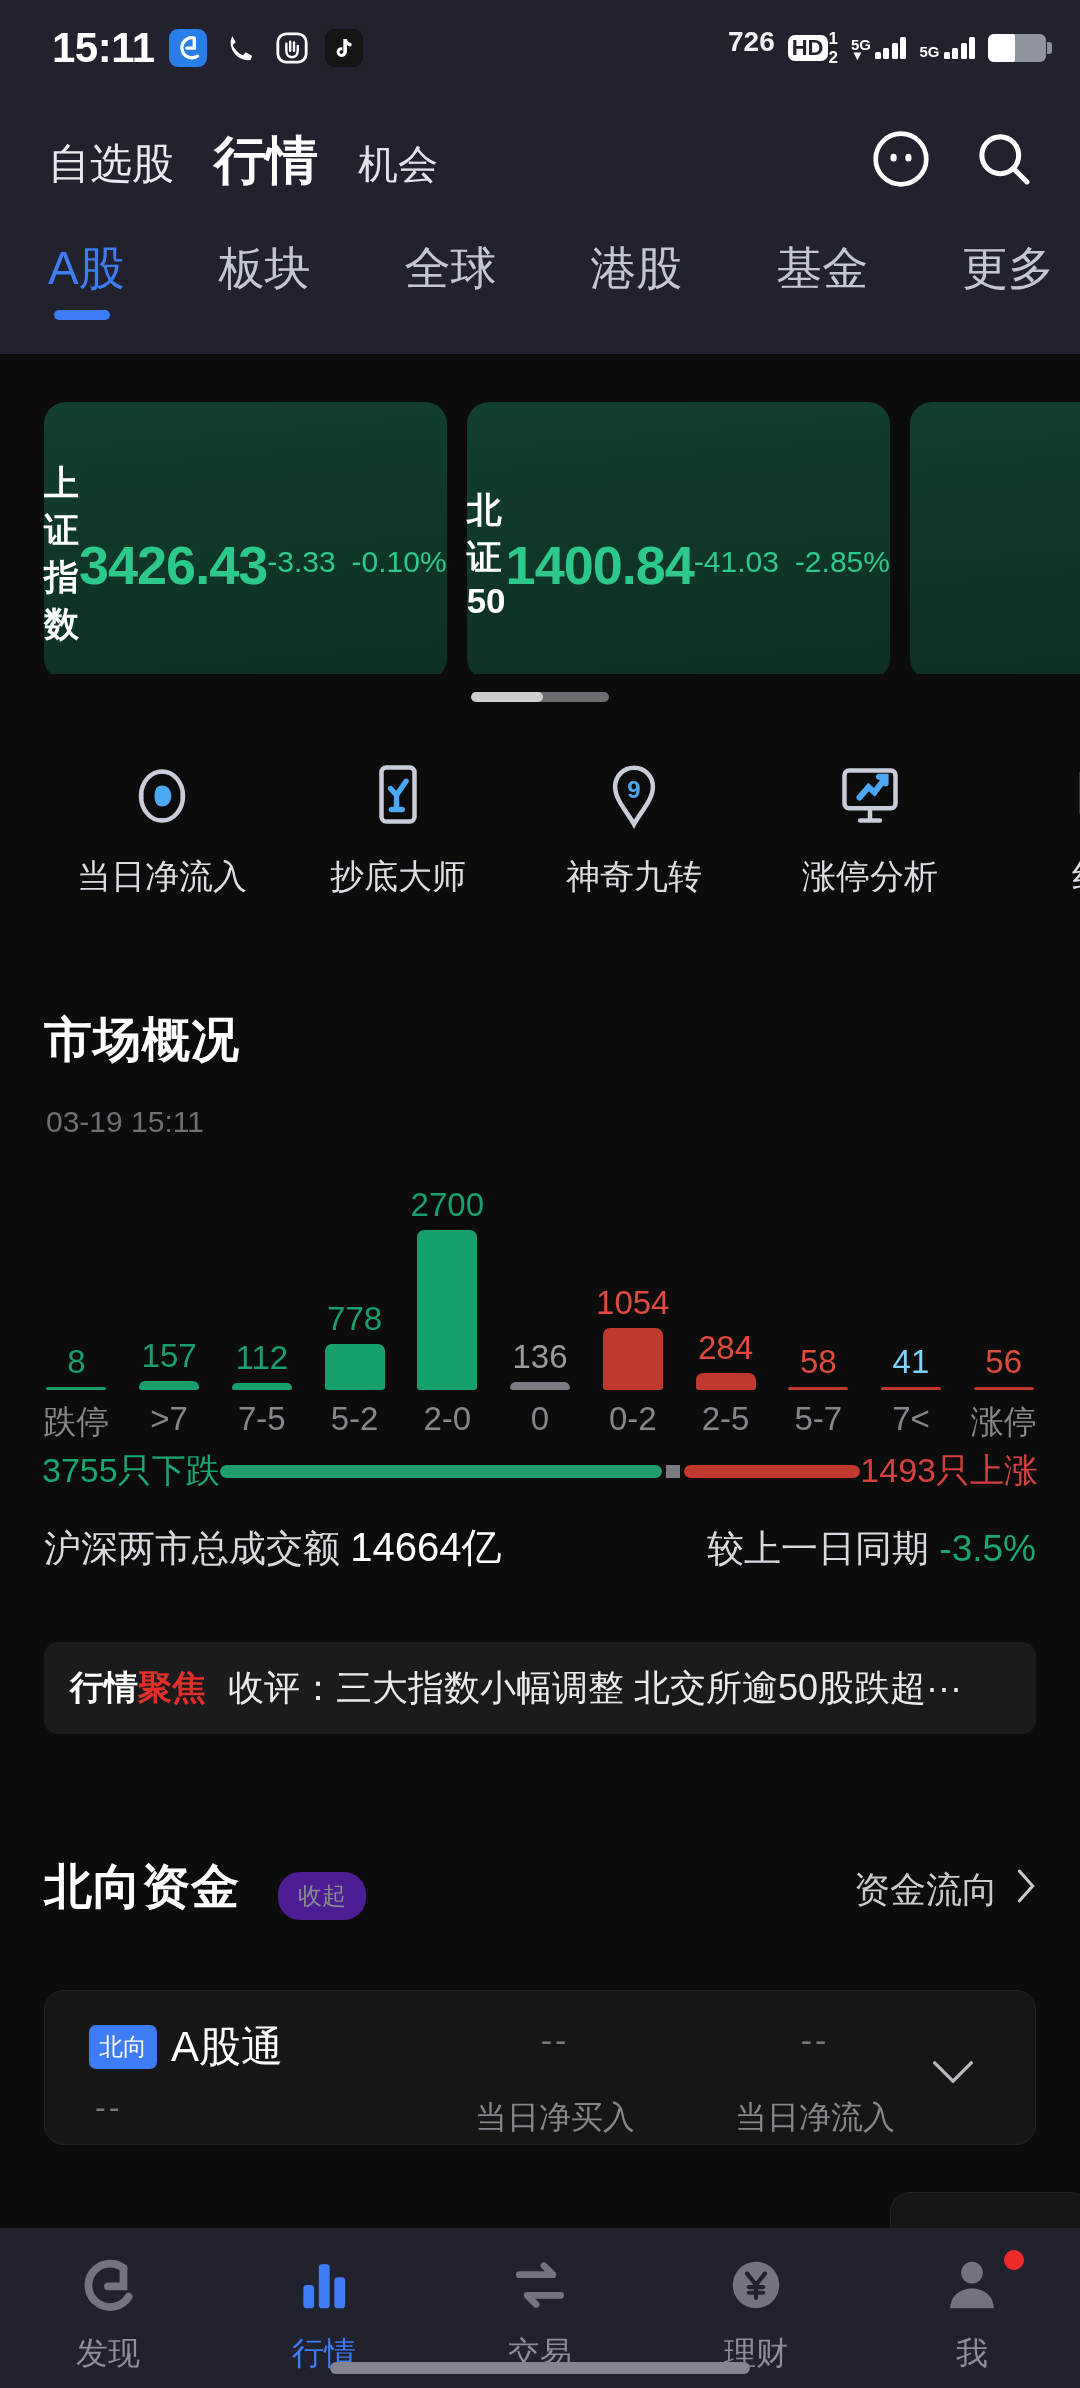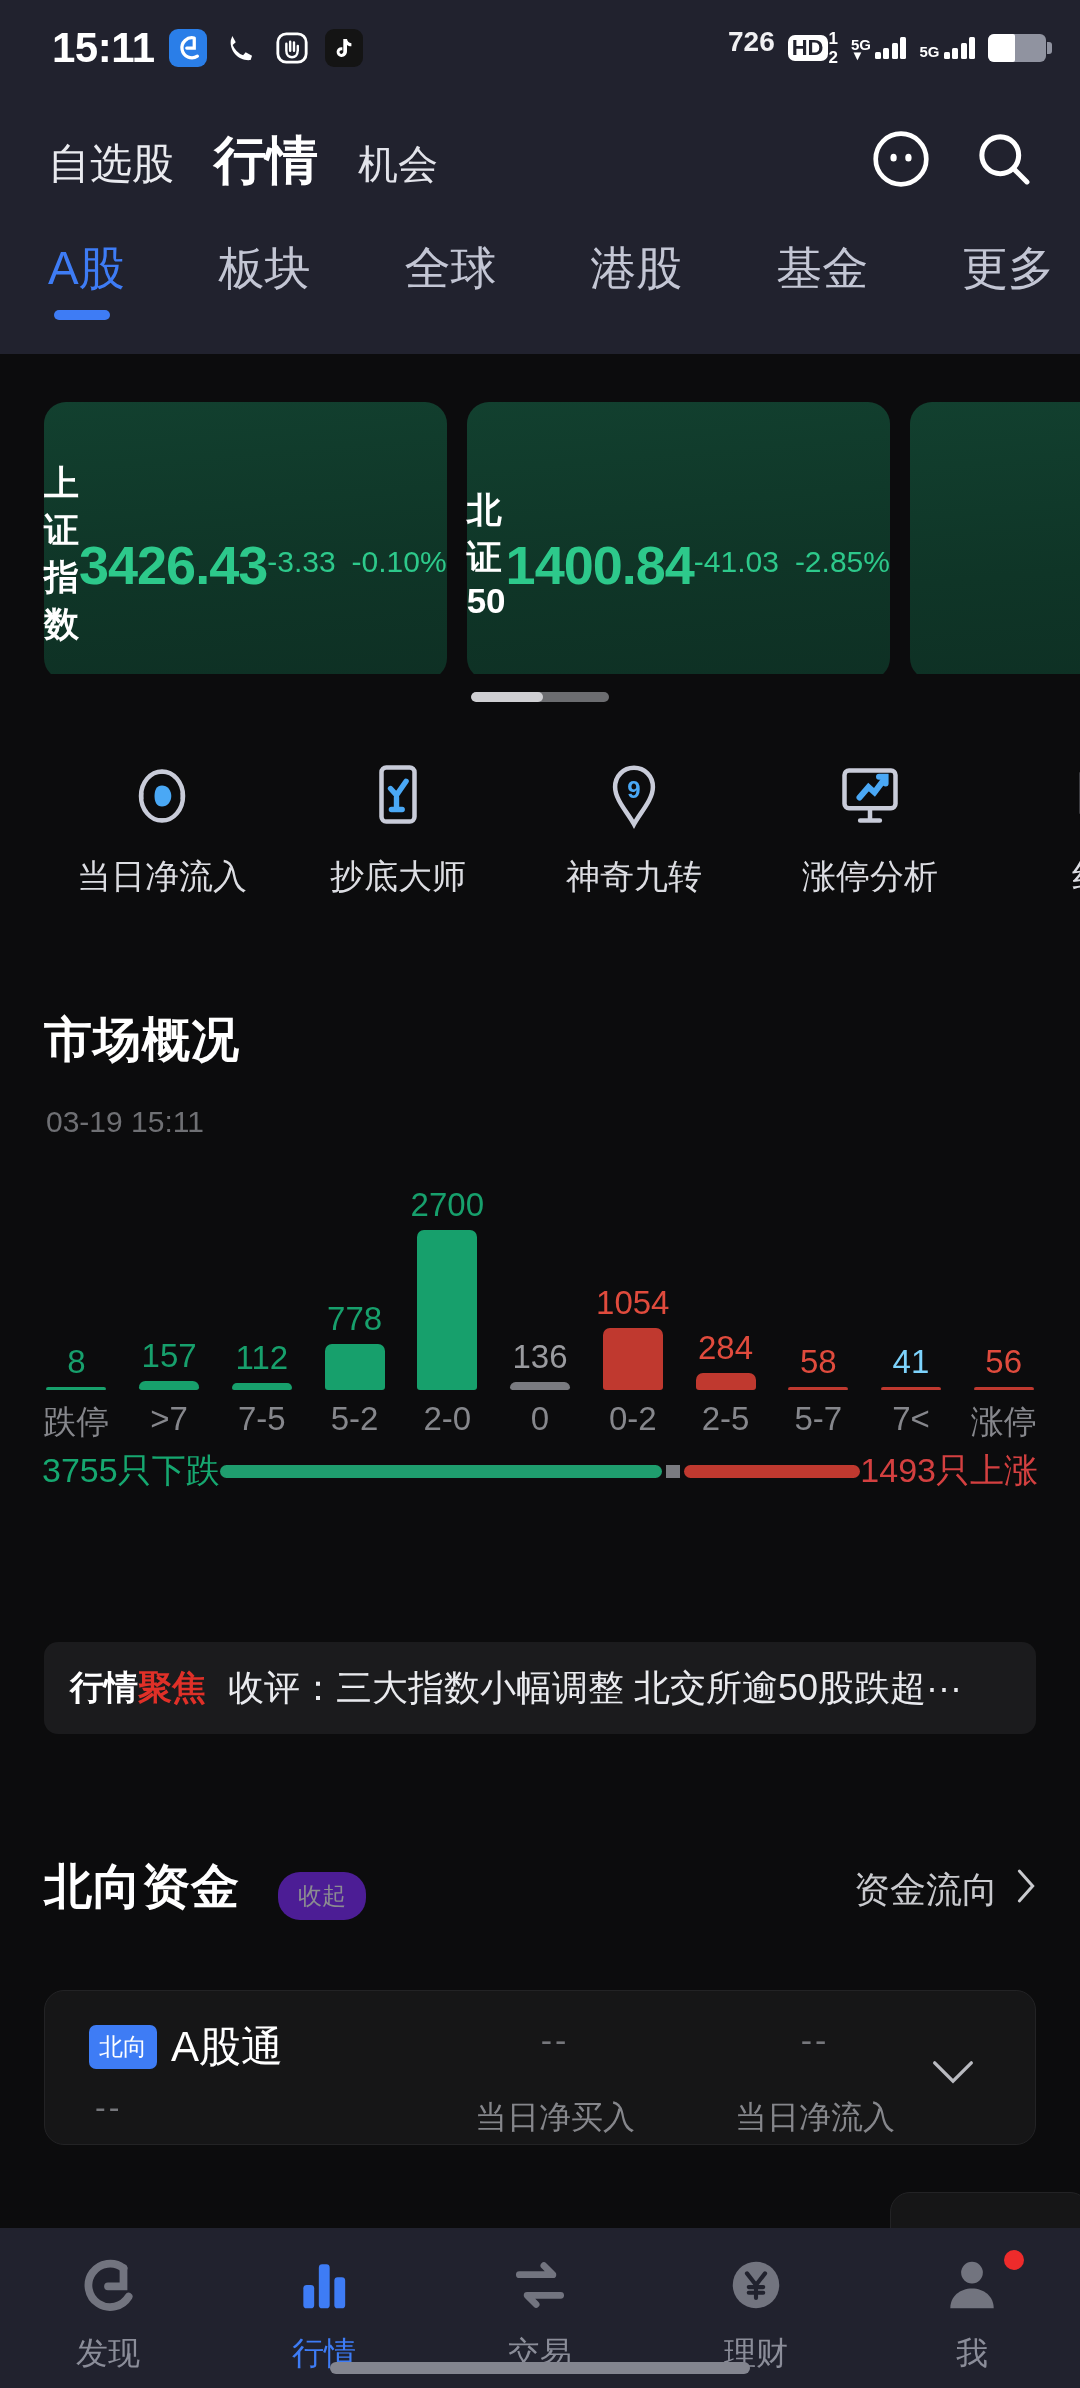--- a/index.html
+++ b/index.html
@@ -405,20 +405,30 @@
   <div class="ratio">
     <span class="ratio-l">3755只下跌</span>
     <span class="ratio-track">
       <i class="r-green" id="rGreen" style="flex: 0.715511 1 0%;"></i>
       <i class="r-mid"></i>
       <i class="r-red" id="rRed" style="flex: 0.284489 1 0%;"></i>
     </span>
     <span class="ratio-r">1493只上涨</span>
   </div>
 
+  <div class="turnover">
+    <span class="to-l">
+      <span>沪深两市总成交额</span>
+      <b>14664亿</b>
+    </span>
+    <span class="to-r">
+      <span>较上一日同期</span>
+      <em>-3.5%</em>
+    </span>
+  </div>
 
   <div class="news">
     <span class="news-tag">
       <span class="w">行情</span><span class="r">聚焦</span>
     </span>
     <span class="news-txt">收评：三大指数小幅调整 北交所逾50股跌超···</span>
   </div>
 
   <div class="nb-title">北向资金</div>
   <div class="nb-pill">收起</div>

